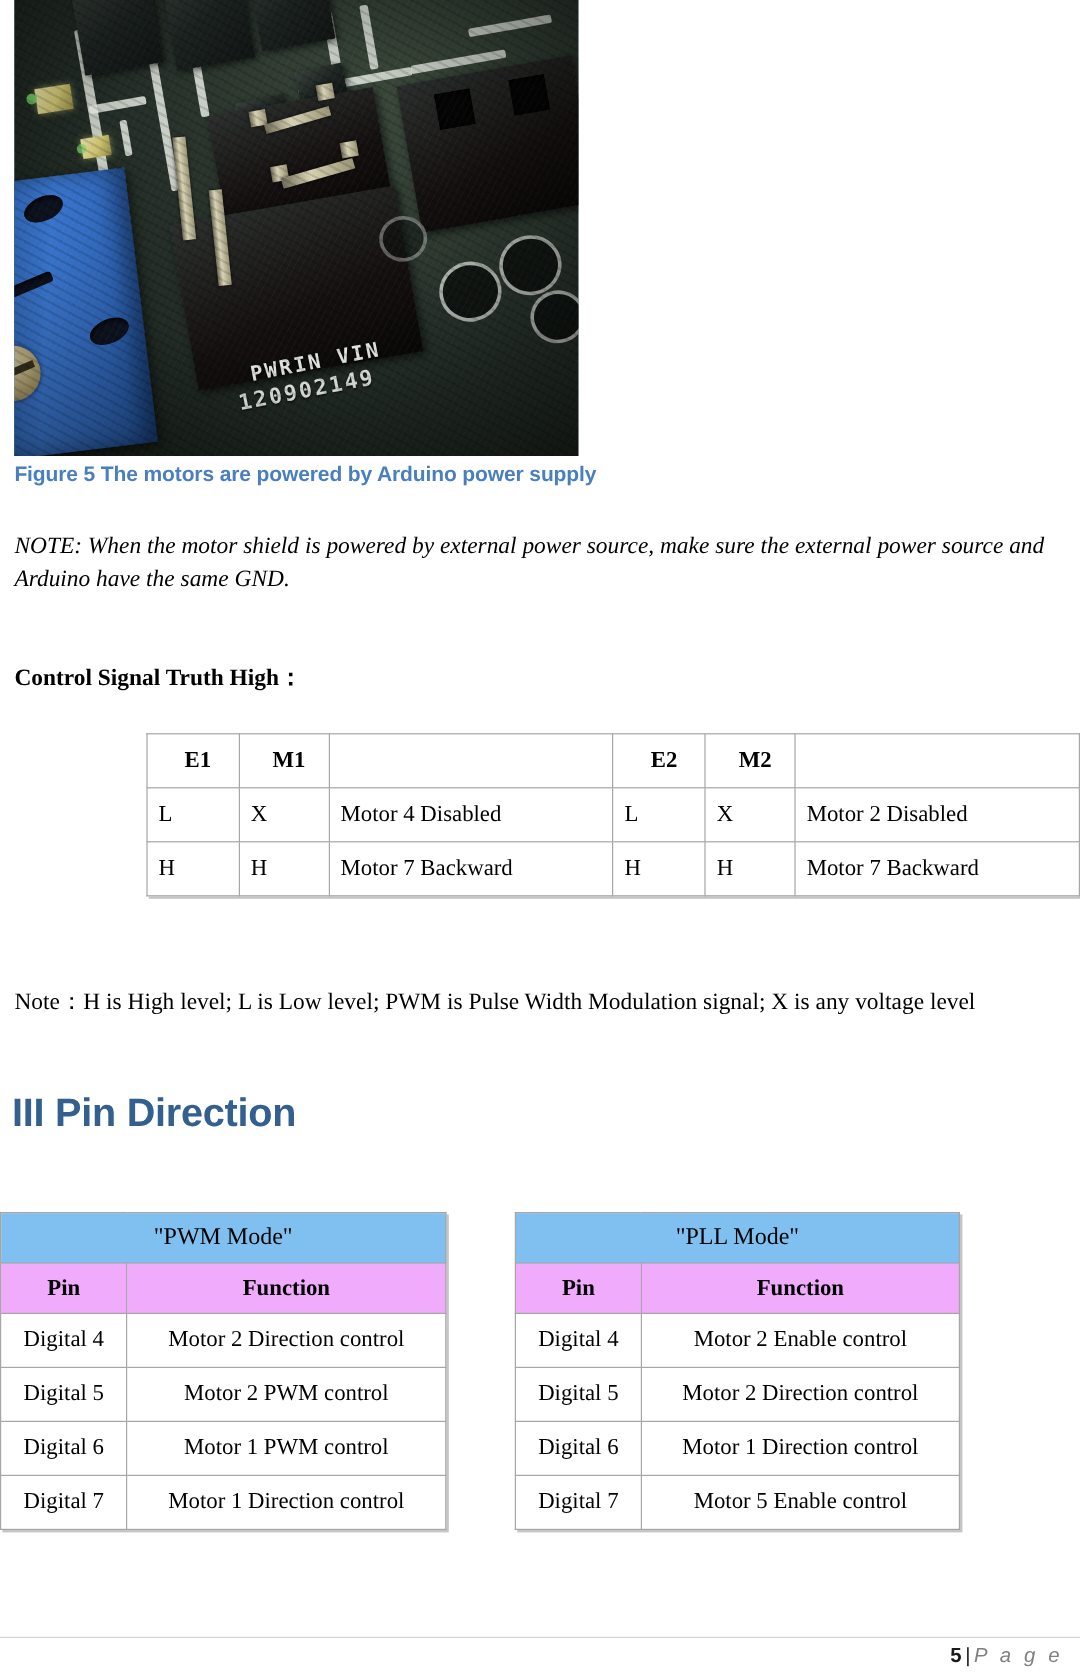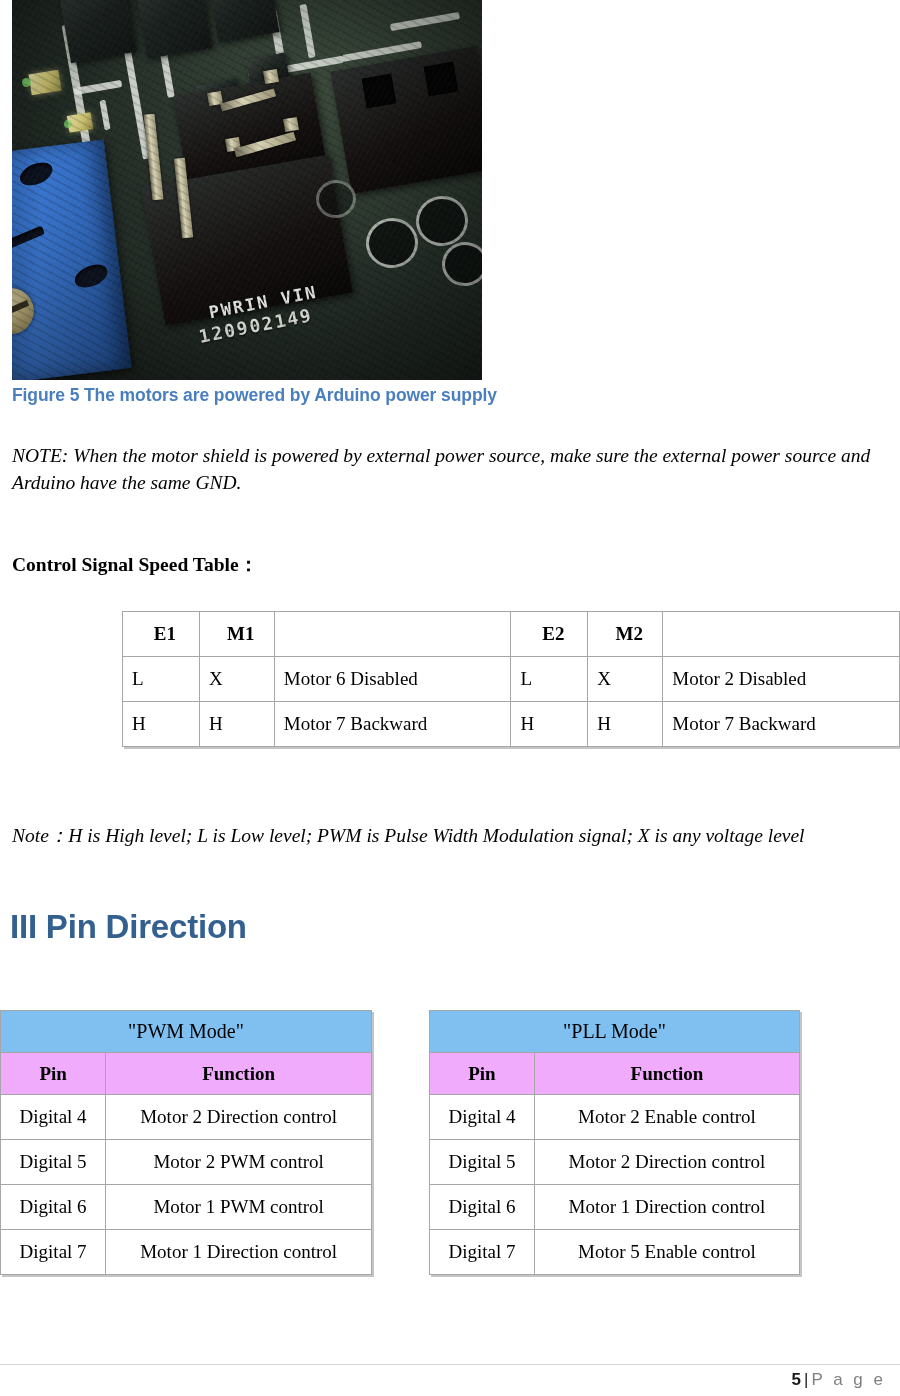--- a/index.html
+++ b/index.html
@@ -144,21 +144,20 @@
     left: 12px; top: 551px;
     font-family: "Liberation Serif", serif;
     font-weight: bold;
     font-size: 19.5px;
   }
   .note-line {
     position: absolute;
     left: 12px; top: 822px;
     width: 876px;
     font-family: "Liberation Serif", serif;
-    font-style: italic;
     font-size: 19.5px;
     line-height: 27px;
   }
   .sec-heading {
     position: absolute;
     left: 10px; top: 908px;
     font-family: "Liberation Sans", sans-serif;
     font-weight: bold;
     font-size: 33px;
     color: #33608f;
@@ -239,21 +238,21 @@
   }
   .footer-page {
     position: absolute;
     right: 14px; top: 1370px;
     font-family: "Liberation Sans", sans-serif;
     font-size: 17px;
     white-space: nowrap;
   }
   .footer-num { font-weight: bold; color: #1a1a1a; }
   .footer-sep { color: #1a1a1a; margin: 0 3px; }
-  .footer-word { color: #808080; letter-spacing: 3px; }
+  .footer-word { color: #808080; letter-spacing: 3px; font-style: italic; }
 </style>
 </head>
 <body>
 
 <div class="figure-photo">
   <div class="pcb-base"></div>
 
   <div class="trace" style="left:60px; top:24px; width:8px; height:120px; transform:rotate(-10deg);"></div>
   <div class="trace" style="left:118px; top:10px; width:7px; height:150px; transform:rotate(-10deg);"></div>
   <div class="trace" style="left:148px; top:8px; width:7px; height:90px; transform:rotate(-10deg);"></div>
@@ -317,38 +316,38 @@
   <div class="silk silk-2">120902149</div>
 
   <div class="pcb-tex"></div>
   <div class="vign"></div>
 </div>
 
 <div class="fig-caption">Figure 5 The motors are powered by Arduino power supply</div>
 
 <div class="note-para">NOTE: When the motor shield is powered by external power source, make sure the external power source and Arduino have the same GND.</div>
 
-<div class="truth-title">Control Signal Speed Table：</div>
+<div class="truth-title">Control Signal Truth High：</div>
 
 <table class="truth-table">
   <thead>
     <tr>
       <th class="tt-c1">E1</th>
       <th class="tt-c2">M1</th>
       <th class="tt-c3"></th>
       <th class="tt-c4">E2</th>
       <th class="tt-c5">M2</th>
       <th class="tt-c6"></th>
     </tr>
   </thead>
   <tbody>
     <tr>
       <td>L</td>
       <td>X</td>
-      <td>Motor 6 Disabled</td>
+      <td>Motor 4 Disabled</td>
       <td>L</td>
       <td>X</td>
       <td>Motor 2 Disabled</td>
     </tr>
     <tr>
       <td>H</td>
       <td>H</td>
       <td>Motor 7 Backward</td>
       <td>H</td>
       <td>H</td>

